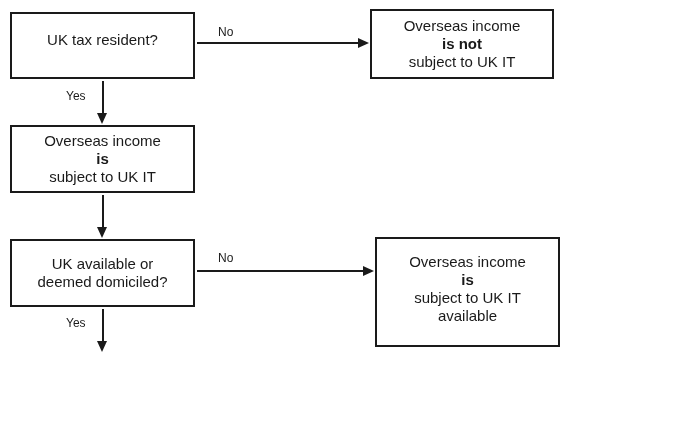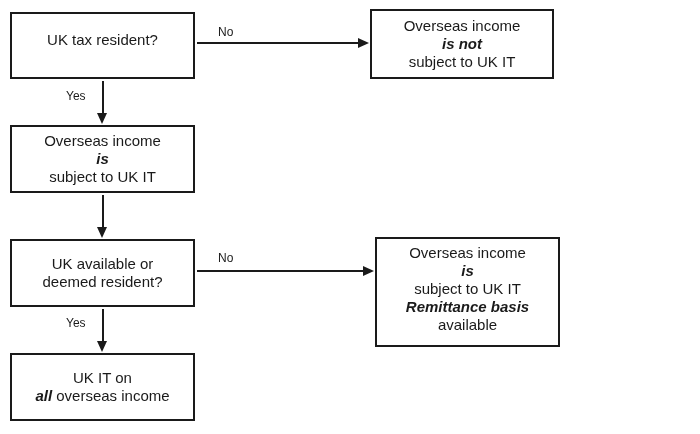--- a/index.html
+++ b/index.html
@@ -19,21 +19,21 @@
     background: #ffffff;
     display: flex;
     flex-direction: column;
     justify-content: center;
     align-items: center;
     text-align: center;
     font-size: 15px;
     line-height: 18px;
   }
   .line { white-space: pre; }
-  .bold { font-weight: bold; font-style: italic; }
+  .bold { font-weight: bold; }
   .hline { position: absolute; height: 2px; background: #1a1a1a; }
   .vline { position: absolute; width: 2px; background: #1a1a1a; }
   .arrow-right {
     position: absolute; width: 0; height: 0;
     border-top: 5px solid transparent;
     border-bottom: 5px solid transparent;
     border-left: 11px solid #1a1a1a;
   }
   .arrow-down {
     position: absolute; width: 0; height: 0;
@@ -85,33 +85,28 @@
   </div>
 
   <div class="box" id="box-is-subject">
     <div class="line">Overseas income</div>
     <div class="line bold">is</div>
     <div class="line">subject to UK IT</div>
   </div>
 
   <div class="box" id="box-domiciled">
     <div class="line">UK available or</div>
-    <div class="line">deemed resident?</div>
+    <div class="line">deemed domiciled?</div>
   </div>
 
-  <div class="box" id="box-it-on-all">
-    <div class="line">UK IT on</div>
-    <div class="line"><span class="bold">all</span><span> overseas income</span></div>
-  </div>
 
   <div class="box" id="box-remittance">
     <div class="line">Overseas income</div>
     <div class="line bold">is</div>
     <div class="line">subject to UK IT</div>
-    <div class="line bold">Remittance basis</div>
     <div class="line">available</div>
   </div>
 
   <div class="hline" id="h1-line"></div>
   <div class="arrow-right" id="h1-head"></div>
 
   <div class="vline" id="v1-line"></div>
   <div class="arrow-down" id="v1-head"></div>
 
   <div class="vline" id="v2-line"></div>

